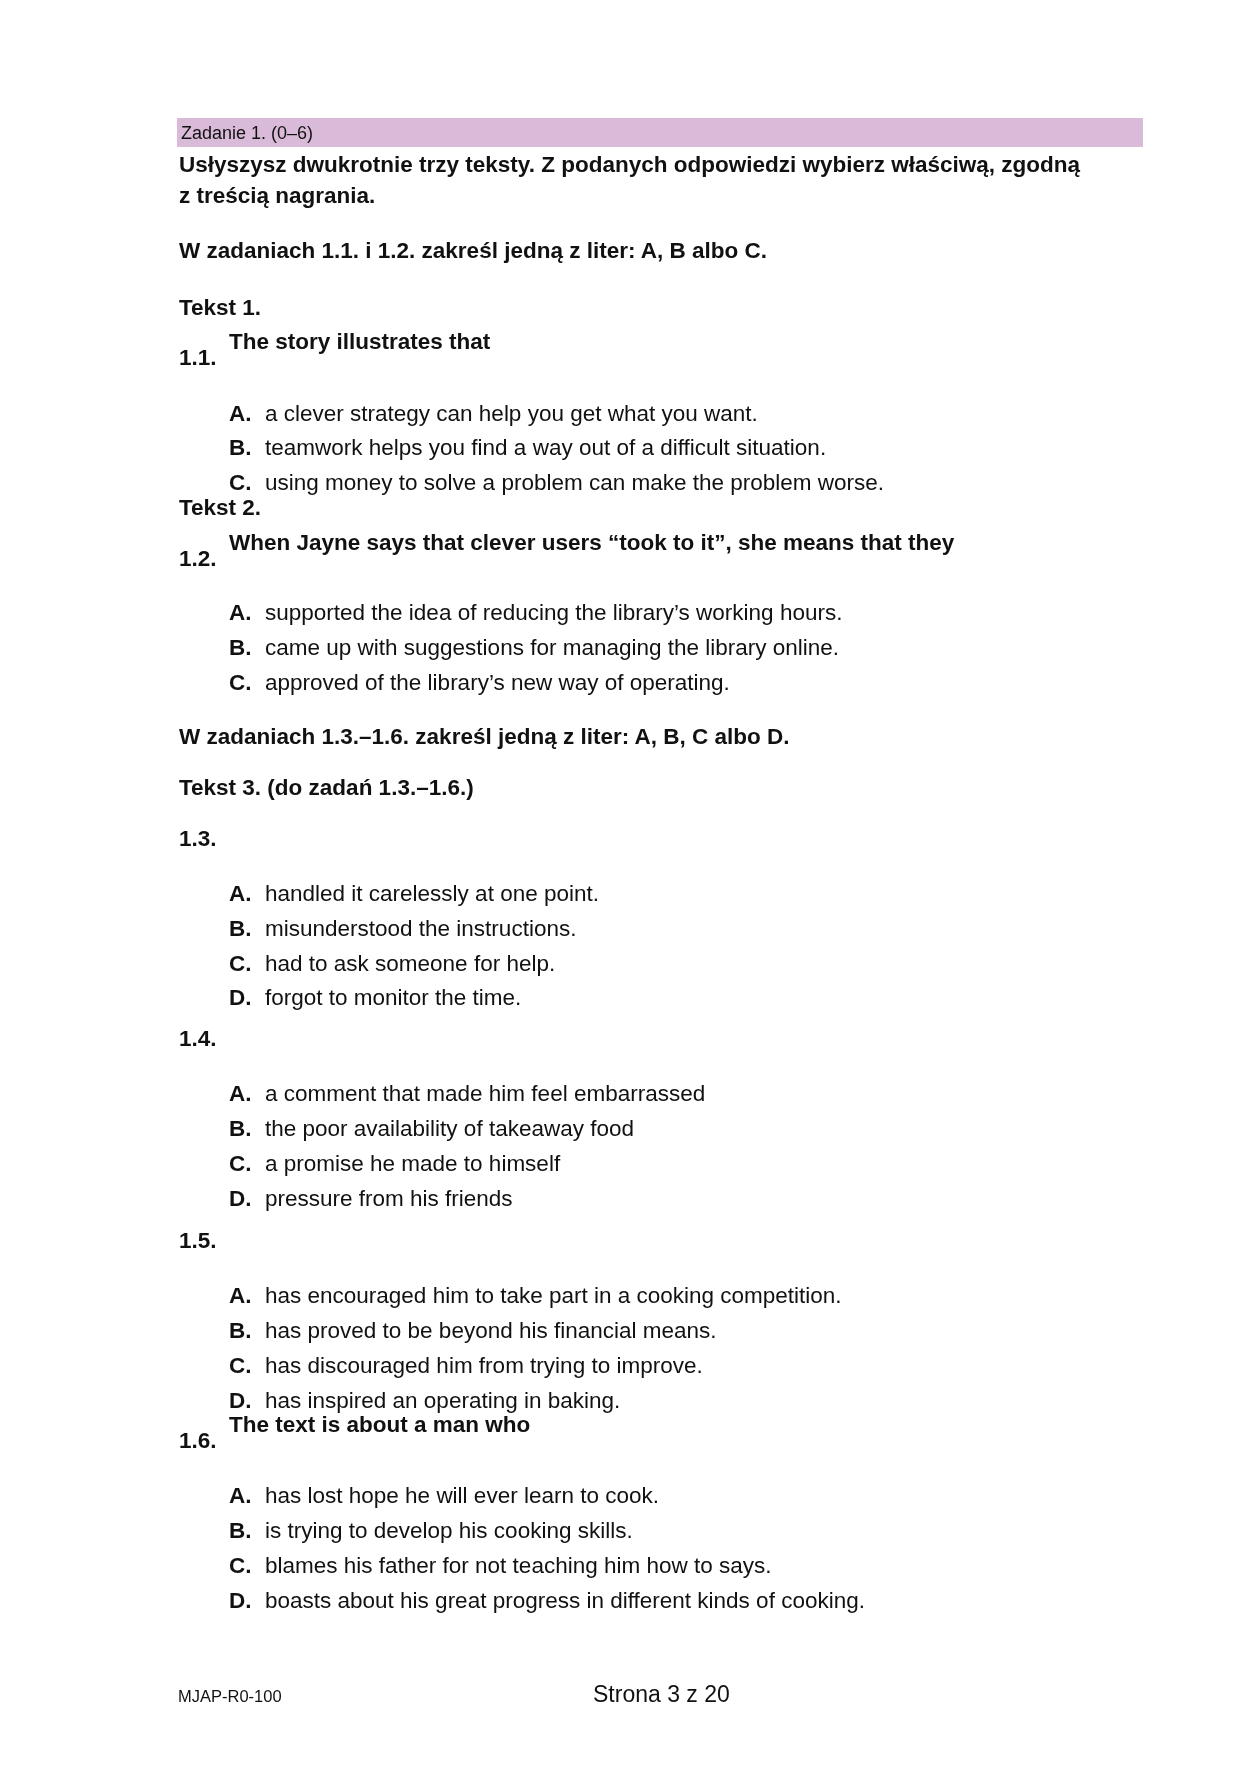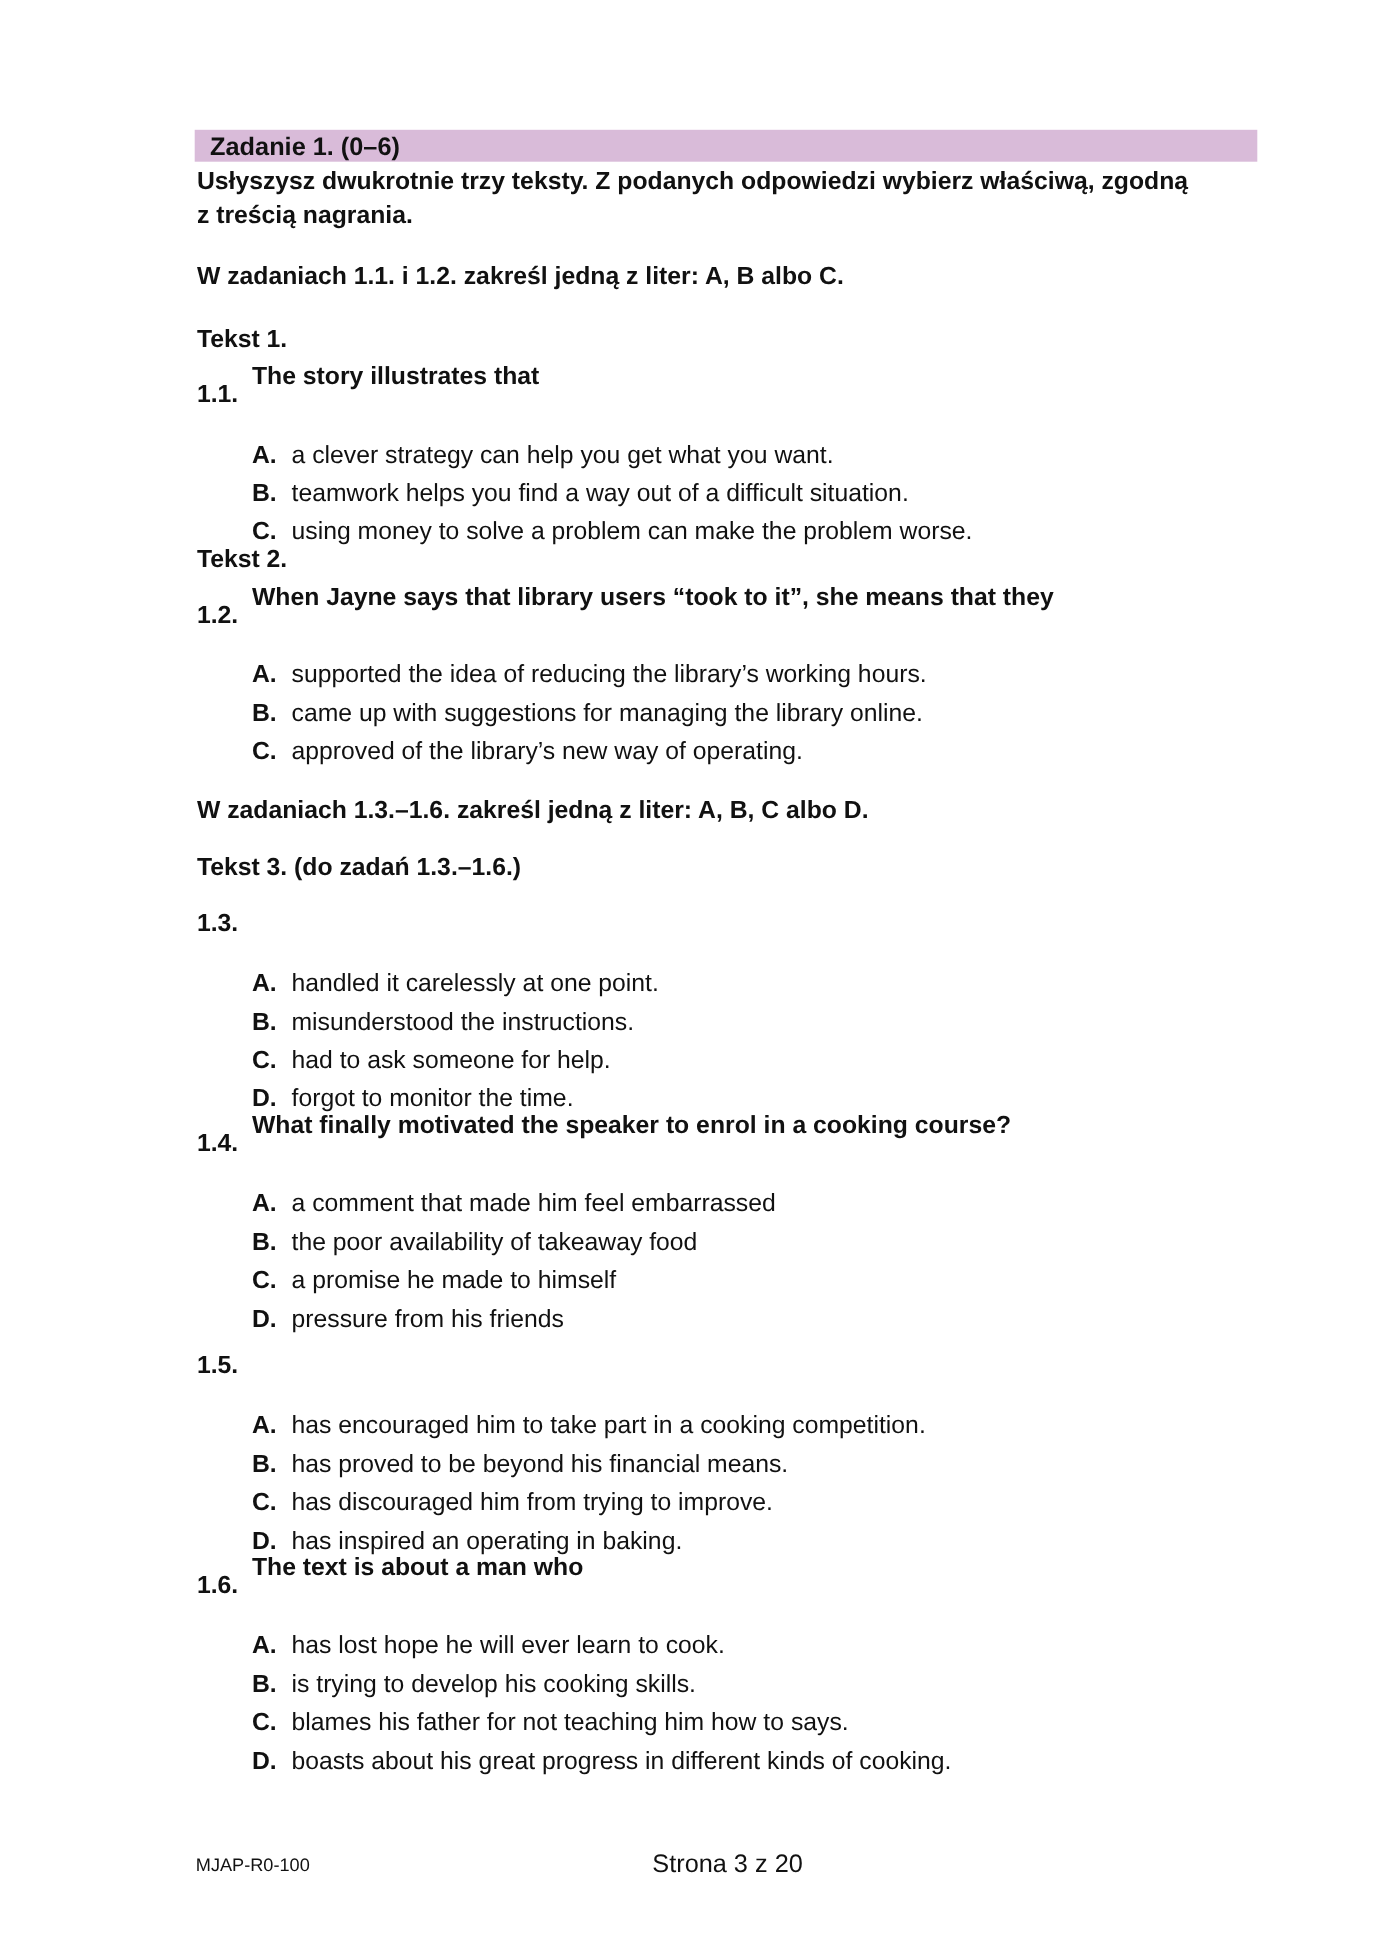--- a/index.html
+++ b/index.html
@@ -3,22 +3,22 @@
 <meta charset="utf-8">
 <style>
   html, body { margin: 0; padding: 0; background: #ffffff; }
   body { width: 1260px; height: 1782px; position: relative; overflow: hidden;
          font-family: "Liberation Sans", sans-serif; color: #111111; }
   .line { position: absolute; left: 179px; height: 28px; line-height: 28px;
           font-size: 22.5px; white-space: nowrap; }
   .bold { font-weight: bold; text-align: right; }
   .task-bar { position: absolute; left: 177px; top: 118px; width: 966px; height: 29px;
               background: #d9bbd9; }
-  .task-bar .title { position: absolute; left: 14px; top: 1px; line-height: 28px;
-                     font-size: 23px; font-weight: bold; }
+  .task-bar .title { position: absolute; left: 4px; top: 1px; line-height: 28px;
+                     font-size: 18px; font-weight: normal; }
   .qnum { position: absolute; left: 0; margin-top: 16px; }
   .qtext { position: absolute; left: 50px; }
   .opt { left: 229px; margin-top: 36px; }
   .opt .letter { font-weight: bold; display: inline-block; width: 36px; }
   .footer-code { position: absolute; left: 178px; top: 1686px; font-size: 16.5px; line-height: 20px; }
   .footer-page { position: absolute; left: 593px; top: 1680px; font-size: 23px; line-height: 28px; }
 </style>
 </head>
 <body>
 
@@ -42,21 +42,21 @@
 <div class="line opt" style="top:398px">
   <span class="letter">B.</span><span>teamwork helps you find a way out of a difficult situation.</span>
 </div>
 <div class="line opt" style="top:433px">
   <span class="letter">C.</span><span>using money to solve a problem can make the problem worse.</span>
 </div>
 
 <div class="line bold" style="top:494px">Tekst 2.</div>
 <div class="line bold" style="top:529px; width:900px">
   <span class="qnum">1.2.</span>
-  <span class="qtext">When Jayne says that library users “took to it”, she means that they</span>
+  <span class="qtext">When Jayne says that clever users “took to it”, she means that they</span>
 </div>
 <div class="line opt" style="top:563px">
   <span class="letter">A.</span><span>supported the idea of reducing the library’s working hours.</span>
 </div>
 <div class="line opt" style="top:598px">
   <span class="letter">B.</span><span>came up with suggestions for managing the library online.</span>
 </div>
 <div class="line opt" style="top:633px">
   <span class="letter">C.</span><span>approved of the library’s new way of operating.</span>
 </div>
@@ -76,21 +76,20 @@
 </div>
 <div class="line opt" style="top:914px">
   <span class="letter">C.</span><span>had to ask someone for help.</span>
 </div>
 <div class="line opt" style="top:948px">
   <span class="letter">D.</span><span>forgot to monitor the time.</span>
 </div>
 
 <div class="line bold" style="top:1009px; width:900px">
   <span class="qnum">1.4.</span>
-  <span class="qtext">What finally motivated the speaker to enrol in a cooking course?</span>
 </div>
 <div class="line opt" style="top:1044px">
   <span class="letter">A.</span><span>a comment that made him feel embarrassed</span>
 </div>
 <div class="line opt" style="top:1079px">
   <span class="letter">B.</span><span>the poor availability of takeaway food</span>
 </div>
 <div class="line opt" style="top:1114px">
   <span class="letter">C.</span><span>a promise he made to himself</span>
 </div>

